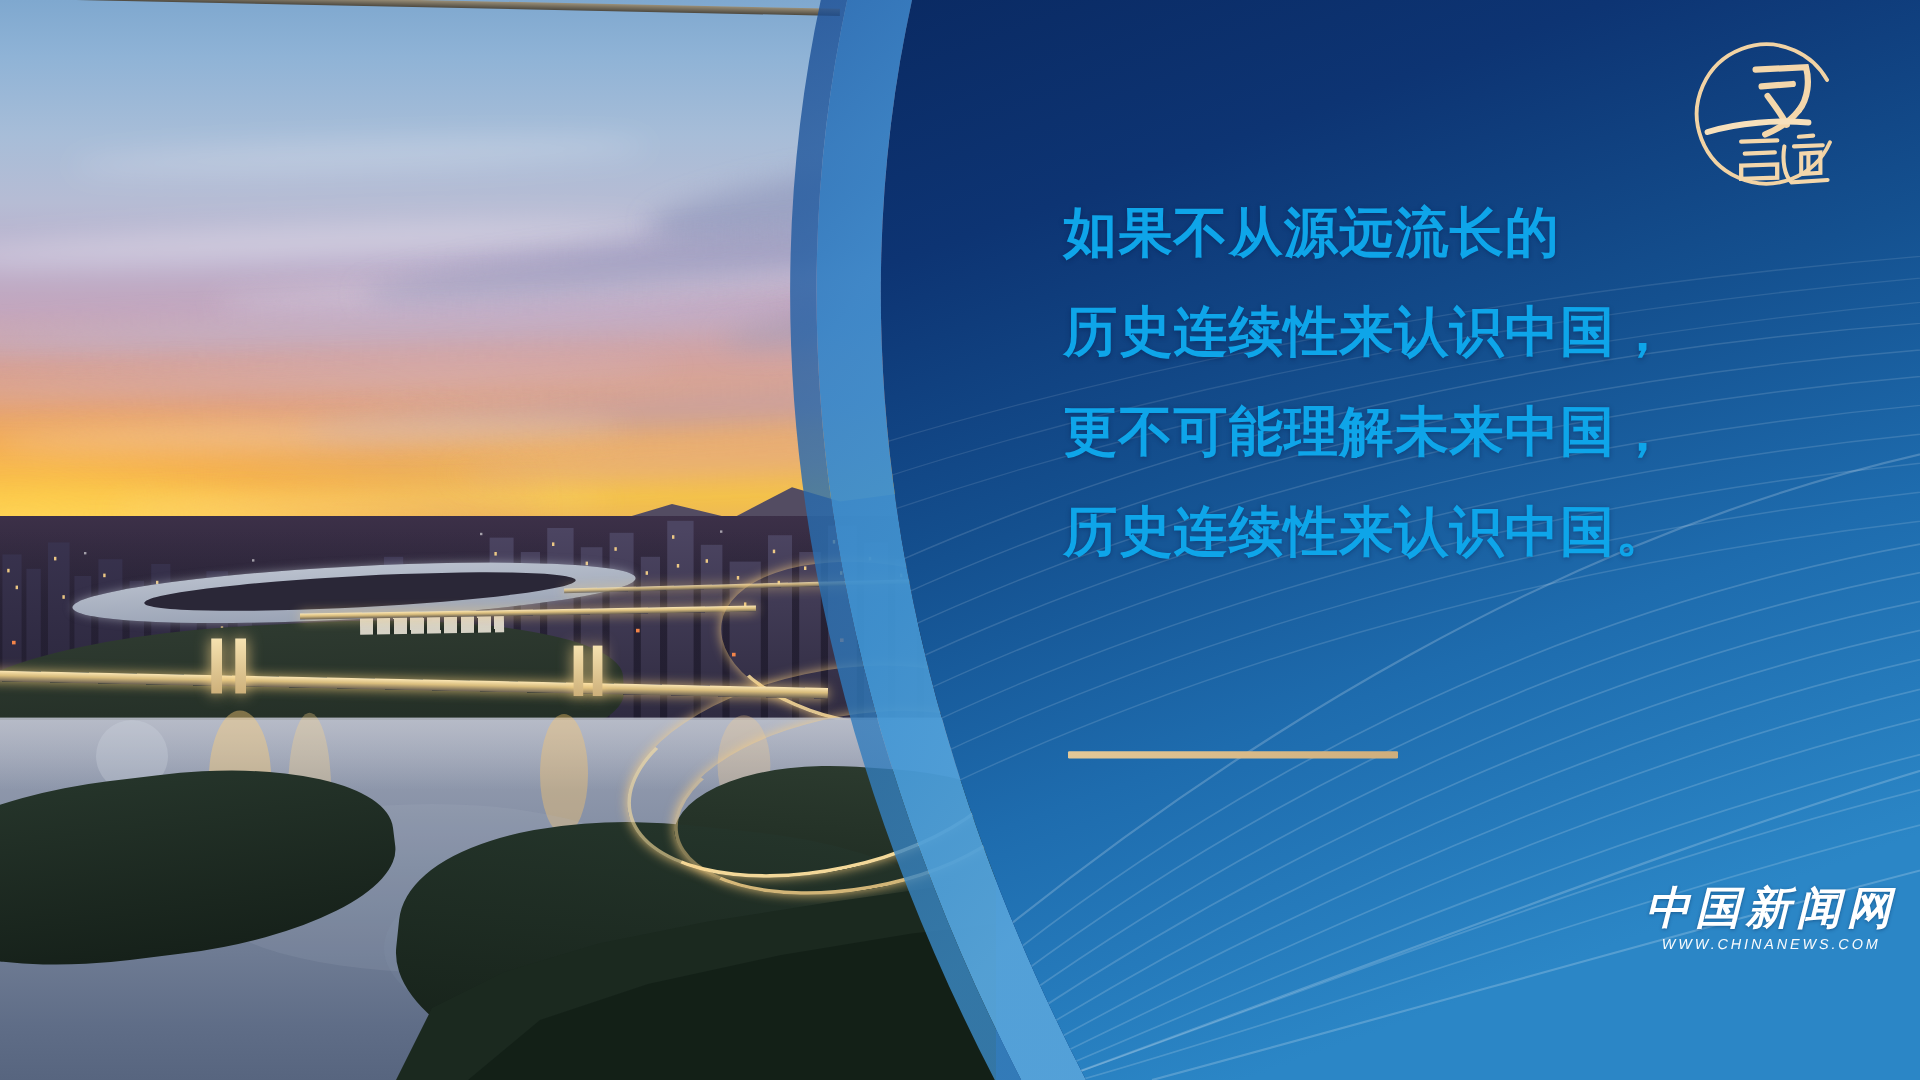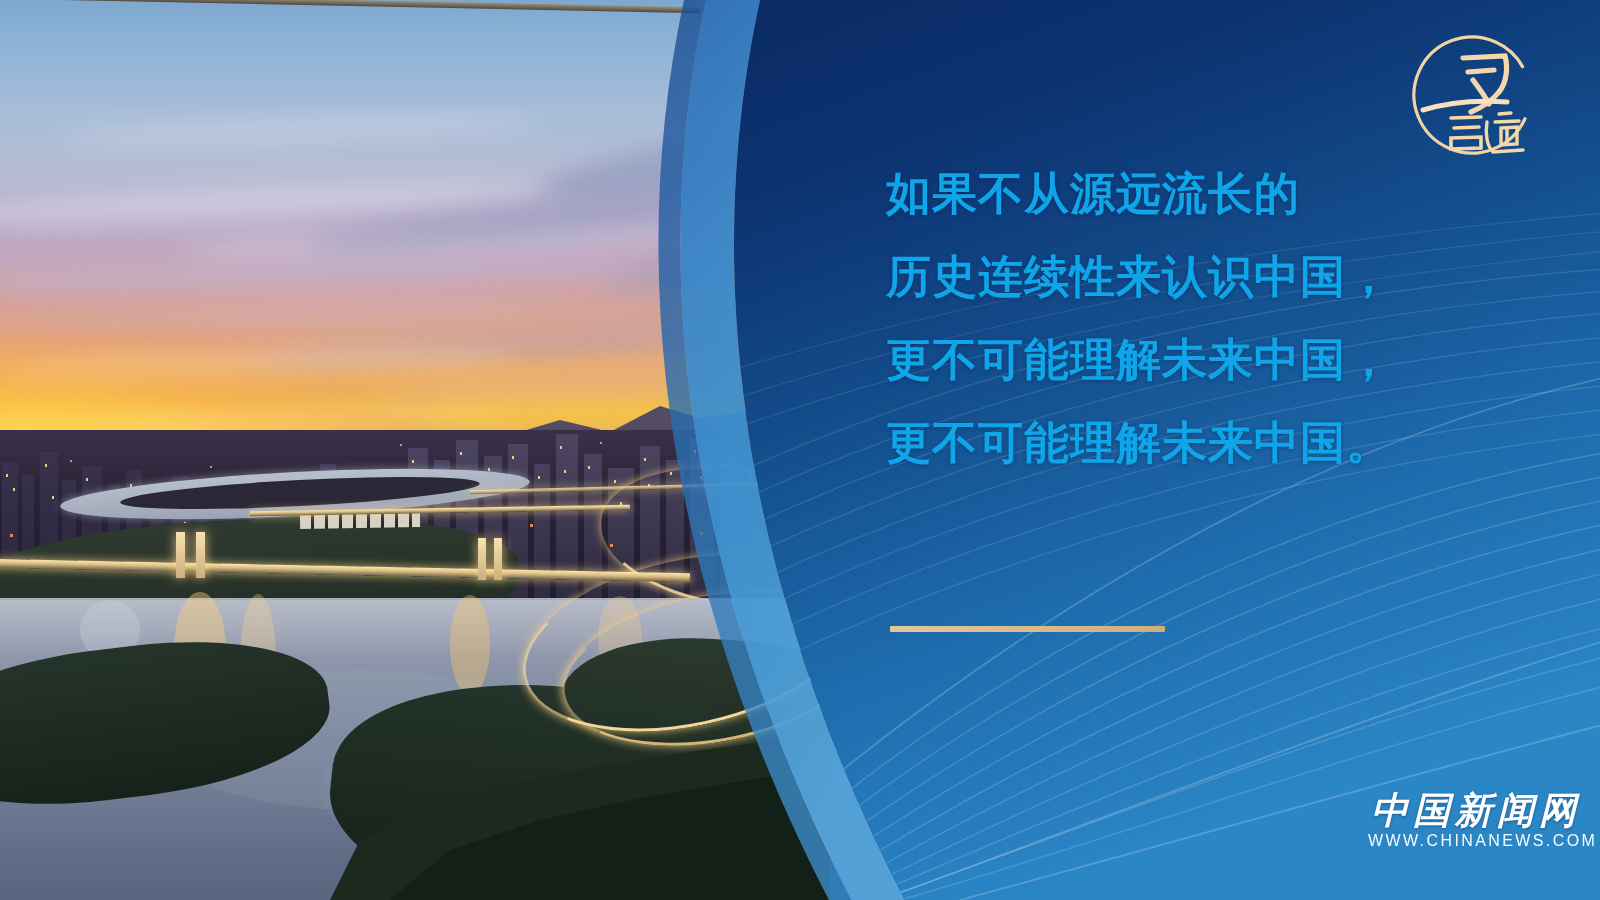--- a/index.html
+++ b/index.html
@@ -170,36 +170,37 @@
     position:absolute;left:890px;top:700px;width:560px;
     color:#ffffff;
     font-family:"DejaVu Sans","Liberation Sans",sans-serif;
     font-size:23px;
     line-height:38px;
     font-weight:400;
     text-shadow:0 1px 3px rgba(0,20,60,.3);
     white-space:nowrap;
   }
   .cnlogo{
-    position:absolute;left:1368px;top:788px;width:216px;height:72px;
+    position:absolute;left:1368px;top:734px;width:216px;height:72px;
     text-align:center;
   }
   .cnlogo .cn-cn{
     font-family:"DejaVu Serif","Liberation Serif",serif;
     font-size:37px;font-weight:700;color:#ffffff;
     letter-spacing:5px;
     font-style:italic;
     text-shadow:0 1px 3px rgba(0,30,70,.4);
     line-height:44px;
   }
   .cnlogo .cn-url{
     font-family:"Liberation Sans","DejaVu Sans",sans-serif;
-    font-size:16px;color:#ffffff;letter-spacing:2.4px;
+    font-size:12px;color:#ffffff;letter-spacing:2.4px;
     line-height:18px;
     opacity:.97;
+    font-style:italic;
   }
 </style>
 </head>
 <body>
 
 <div class="poster">
 
   <div class="photo" aria-label="riverside city skyline at dusk with illuminated bridges">
 
     <div class="sky"></div>
@@ -476,21 +477,21 @@
           <path d="M108 106 L108 122"></path>
           <path d="M88 100 C 86 112, 88 124, 94 130 L124 128"></path>
         </g>
       </svg>
     </div>
 
     <div class="quote">
       <div>如果不从源远流长的</div>
       <div>历史连续性来认识中国，</div>
       <div>更不可能理解未来中国，</div>
-      <div>更不可能理解未来中国。</div>
+      <div>历史连续性来认识中国。</div>
     </div>
 
     <div class="divider"></div>
 
 
     <div class="cnlogo">
       <div class="cn-cn">中国新闻网</div>
       <div class="cn-url">WWW.CHINANEWS.COM</div>
     </div>
   </div>

